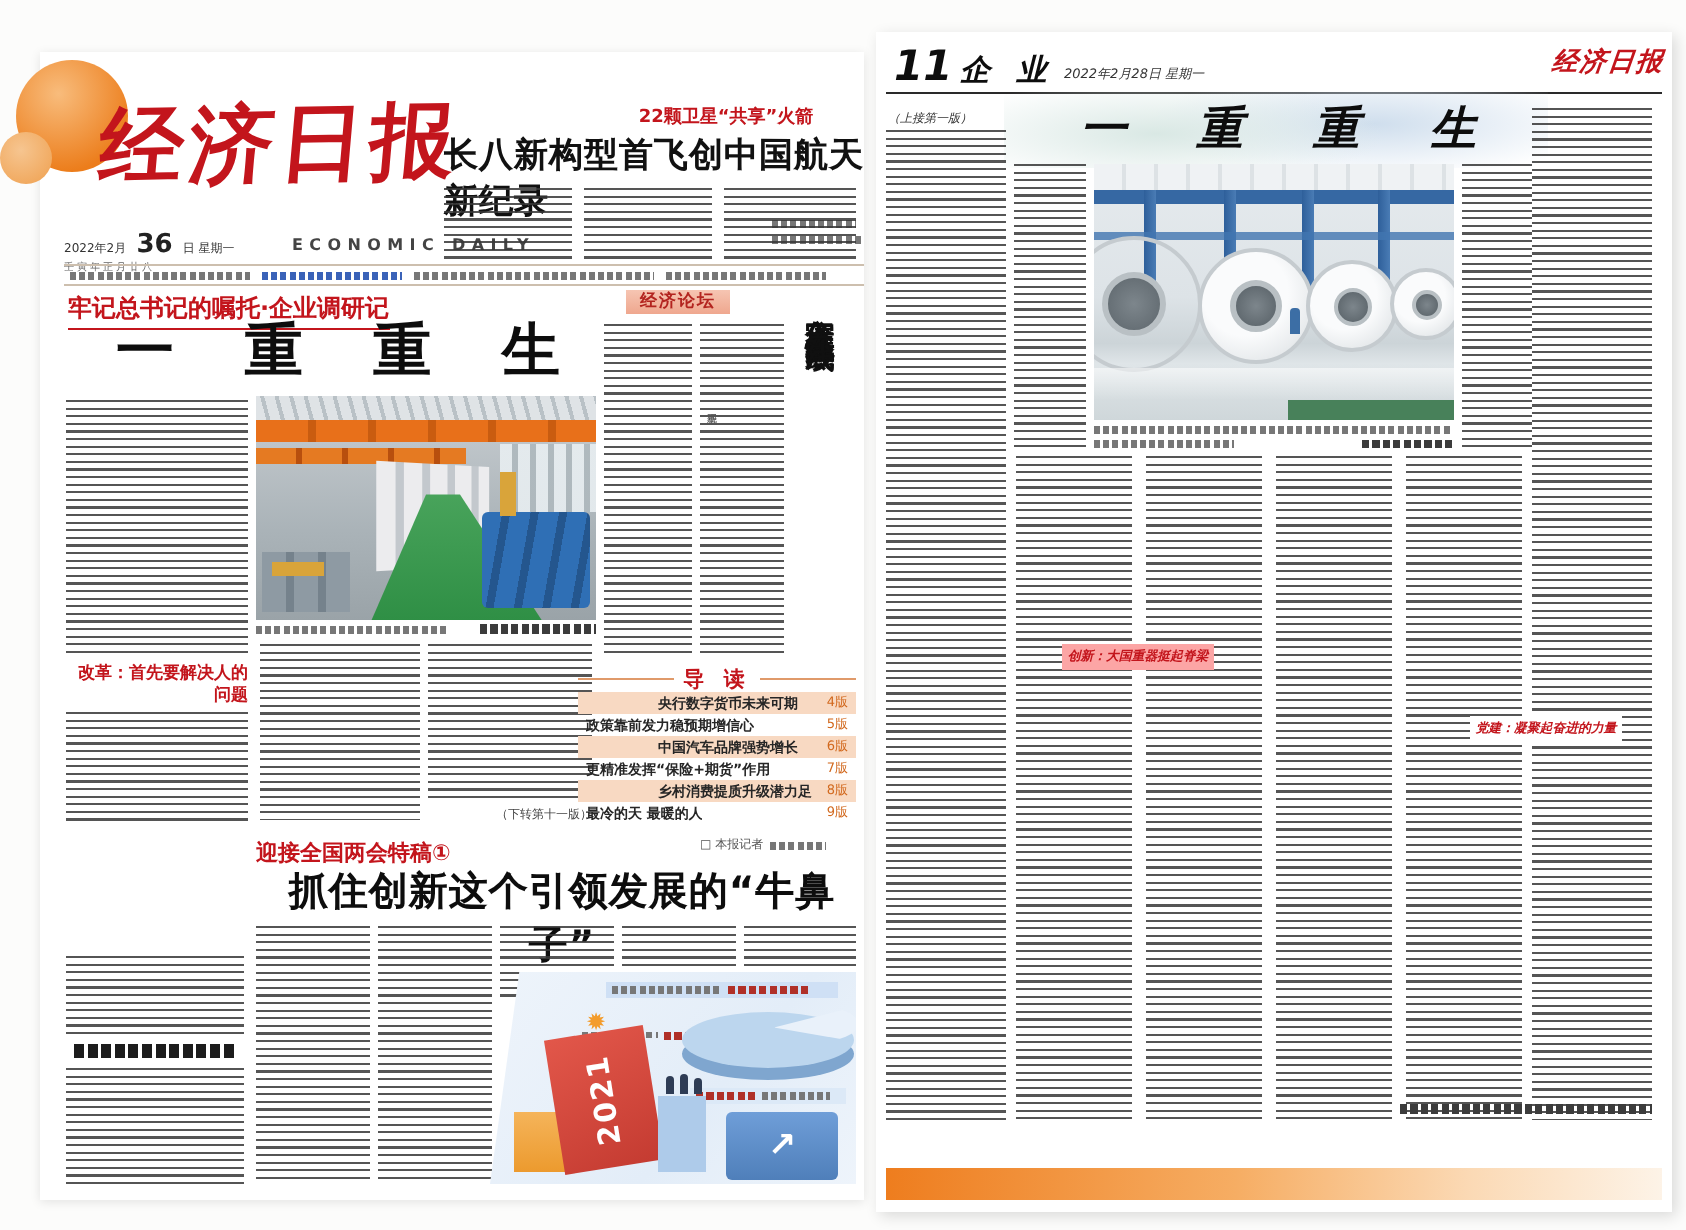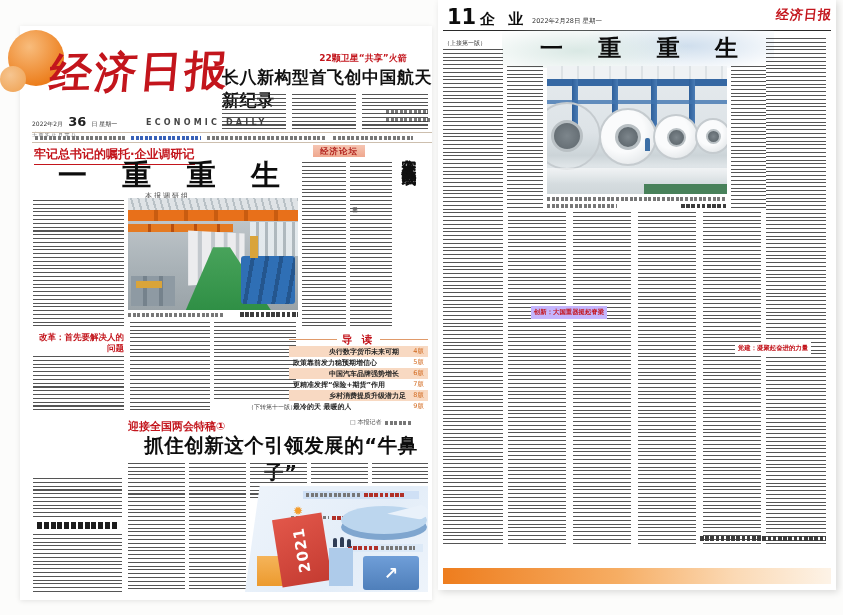--- a/index.html
+++ b/index.html
@@ -1,20 +1,20 @@
 <!DOCTYPE html>
 <html><head>
 <meta charset="utf-8">
 <style>
   html,body{margin:0;padding:0;background:#e9e9e6;}
   #canvas{position:relative;width:843px;height:615px;background:#fcfcfb;overflow:hidden;
           font-family:"DejaVu Sans","Liberation Sans",sans-serif;color:#222;}
   .page{position:absolute;background:#fff;}
   #page-left{left:20px;top:26px;width:412px;height:574px;box-shadow:0 1px 5px rgba(0,0,0,.10);}
-  #page-right{left:438px;top:0;width:398px;height:590px;box-shadow:2px 2px 7px rgba(0,0,0,.14);}
+  #page-right{left:438px;top:16px;width:398px;height:590px;box-shadow:2px 2px 7px rgba(0,0,0,.14);font-style:italic;}
   .abs{position:absolute;}
   
   .gk{background-image:repeating-linear-gradient(180deg,rgba(55,55,55,.85) 0 1.1px,transparent 1.1px 3.8px);}
   .gk-blue{background-image:repeating-linear-gradient(180deg,rgba(44,74,150,.8) 0 1.1px,transparent 1.1px 3.9px);}
   
   .gc{height:5px;background-image:repeating-linear-gradient(90deg,#3c3c3c 0 3.6px,transparent 3.6px 5.2px);}
   .gc-lt{height:4px;background-image:repeating-linear-gradient(90deg,#777 0 3px,transparent 3px 4.6px);}
   .gc-red{height:5px;background-image:repeating-linear-gradient(90deg,#b03028 0 3.6px,transparent 3.6px 5.2px);}
   .gc-bold{height:7px;background-image:repeating-linear-gradient(90deg,#1c1c1c 0 5px,transparent 5px 6.8px);}
   .red{color:#c3151c;}
@@ -69,21 +69,20 @@
 
     <div class="abs red" style="left:14px;top:120px;font-size:12px;font-weight:bold;border-bottom:1px solid #c3151c;padding-bottom:1px;">牢记总书记的嘱托·企业调研记</div>
 
     <div class="abs split" style="left:38px;top:130px;width:222px;font-size:29px;font-weight:bold;color:#0d0d0d;">
         <span>一</span>
         <span>重</span>
         <span>重</span>
         <span>生</span>
       </div>
 
-    <div class="abs" style="left:35px;top:165px;width:225px;text-align:center;font-size:7px;color:#444;letter-spacing:2px;">本报调研组</div>
 
     <div class="abs" style="left:108px;top:172px;width:170px;height:112px;overflow:hidden;background:linear-gradient(#c9ced2 0%,#aab3b8 60%,#9aa3a8 100%);">
       <div class="abs" style="left:0;top:0;width:100%;height:12px;background:repeating-linear-gradient(75deg,#dfe3e6 0 5px,#b9c1c6 5px 7px);"></div>
       <div class="abs" style="left:0;top:12px;width:100%;height:11px;background:repeating-linear-gradient(90deg,#e8701a 0 26px,#c95c10 26px 30px);"></div>
       <div class="abs" style="left:0;top:26px;width:62%;height:8px;background:repeating-linear-gradient(90deg,#e57a22 0 20px,#b84f0e 20px 23px);"></div>
       <div class="abs" style="right:0;top:24px;width:48px;height:34px;background:repeating-linear-gradient(90deg,#e8eef1 0 6px,#aeb8bd 6px 9px);opacity:.9;"></div>
       <div class="abs" style="left:36%;top:34px;width:34%;height:52px;background:repeating-linear-gradient(90deg,#ececee 0 9px,#c3c8cd 9px 13px);transform:perspective(120px) rotateY(14deg);"></div>
       <div class="abs" style="left:0;top:0;width:100%;height:100%;clip-path:polygon(34% 100%,50% 44%,60% 44%,84% 100%);background:linear-gradient(#5cb36c 0%,#2f8f45 100%);"></div>
       <div class="abs" style="right:3px;bottom:6px;width:54px;height:48px;background:repeating-linear-gradient(100deg,#2f6fb5 0 10px,#24568e 10px 14px);border-radius:3px;"></div>
       <div class="abs" style="right:40px;top:38px;width:8px;height:22px;background:#d9a43a;"></div>
@@ -254,19 +253,19 @@
     <div class="abs" style="left:6px;top:39px;font-size:6px;color:#333;">（上接第一版）</div>
     <div class="abs gk" style="left:5px;top:49px;width:60px;height:495px;"></div>
     <div class="abs gk" style="left:69px;top:66px;width:36px;height:142px;"></div>
     <div class="abs gk" style="left:293px;top:66px;width:35px;height:142px;"></div>
     <div class="abs gk" style="left:70px;top:212px;width:58px;height:332px;"></div>
     <div class="abs gk" style="left:135px;top:212px;width:58px;height:332px;"></div>
     <div class="abs gk" style="left:200px;top:212px;width:58px;height:332px;"></div>
     <div class="abs gk" style="left:265px;top:212px;width:58px;height:332px;"></div>
     <div class="abs gk" style="left:328px;top:38px;width:60px;height:506px;"></div>
 
-    <div class="abs red" style="left:93px;top:306px;width:76px;background:#c4b5fd;font-size:6.4px;font-weight:bold;padding:2px 0;text-align:center;">创新：大国重器挺起脊梁</div>
+    <div class="abs red" style="left:93px;top:306px;width:76px;background:#fca5a5;font-size:6.4px;font-weight:bold;padding:2px 0;text-align:center;">创新：大国重器挺起脊梁</div>
     <div class="abs red" style="left:297px;top:342px;width:76px;background:#fff;font-size:6.4px;font-weight:bold;padding:2px 0;text-align:center;">党建：凝聚起奋进的力量</div>
 
     <div class="abs gc" style="left:262px;top:536px;width:126px;"></div>
     <div class="abs" style="left:5px;top:568px;width:388px;height:16px;background:linear-gradient(90deg,#ee7d1e 0%,#f6ad63 45%,#fbd9b4 75%,#fdf3e7 100%);"></div>
   </div>
 </div>
 
 </body></html>

